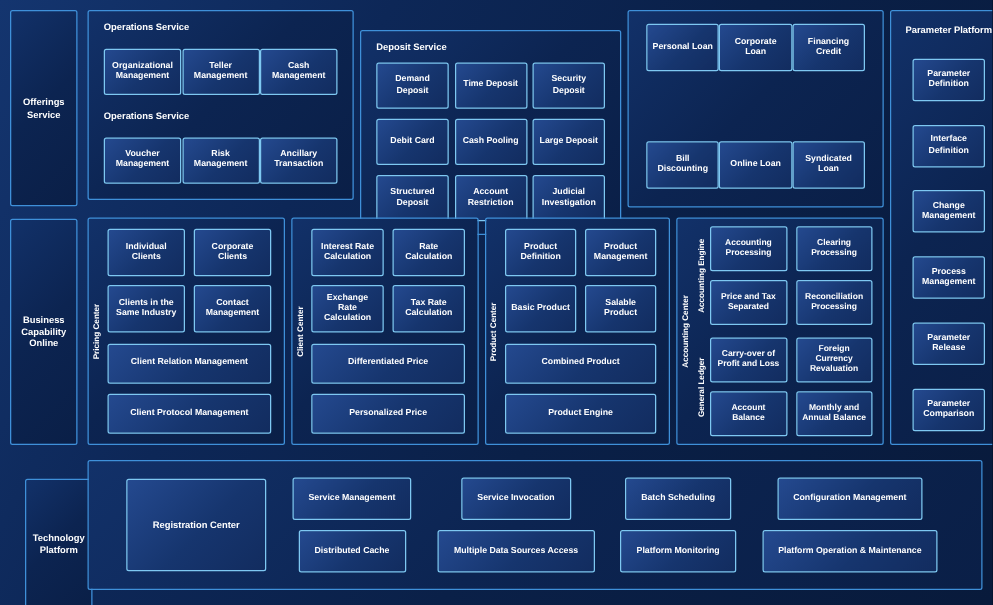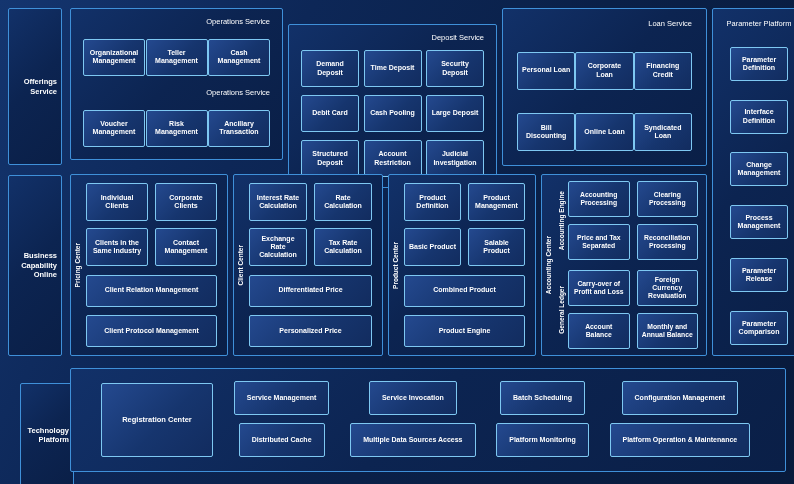--- a/index.html
+++ b/index.html
@@ -6,23 +6,23 @@
   .page{
     position:relative;width:794px;height:484px;overflow:hidden;
     font-family:"Liberation Sans",sans-serif;color:#fff;
     background:linear-gradient(118deg,#14356f 0%,#0d2757 30%,#0a2048 58%,#081a3b 100%);
   }
   .panel{
     position:absolute;border:1px solid #3f90d9;border-radius:2px;
     background:linear-gradient(135deg,#123169 0%,#0c2451 48%,#0a1f47 100%);
     box-sizing:border-box;
   }
-  .rail{display:flex;align-items:center;justify-content:center;text-align:right;
+  .rail{display:flex;align-items:center;justify-content:center;text-align:center;
     font-weight:bold;font-size:7.5px;line-height:1.25;padding:4px;}
-  .ptitle{font-weight:normal;font-size:7.5px;text-align:right;flex:0 0 auto;}
+  .ptitle{font-weight:bold;font-size:7.5px;text-align:left;flex:0 0 auto;}
   .box{
     background:linear-gradient(135deg,#24498f 0%,#16356e 55%,#122c5f 100%);
     border:1px solid #7ec8f2;border-radius:2px;box-sizing:border-box;
     display:flex;align-items:center;justify-content:center;text-align:center;
     font-weight:bold;font-size:7px;line-height:1.18;padding:2px 3px;
   }
   .col{display:flex;flex-direction:column;justify-content:space-between;box-sizing:border-box;height:100%;}
   .hrow{display:flex;justify-content:space-between;flex:0 0 auto;}
   
   .ops{left:70px;top:8px;width:213px;height:152px;}
@@ -48,21 +48,21 @@
   .wide{height:32px;}
   .pricing{left:70px;top:174px;width:158px;height:182px;}
   .client{left:233px;top:174px;width:150px;height:182px;}
   .product{left:388px;top:174px;width:148px;height:182px;}
   .accounting{left:541px;top:174px;width:166px;height:182px;}
   .acc-body{flex:1;display:flex;flex-direction:column;justify-content:space-between;padding:6px 8px 6px 0;}
   .acc-half{display:flex;}
   .acc-half .grid2{flex:1;}
   .acc-half .box{height:36px;font-size:6.8px;}
   
-  .bottom{left:70px;top:368px;width:716px;height:104px;display:flex;align-items:flex-end;padding:14px 14px;box-sizing:border-box;}
+  .bottom{left:70px;top:368px;width:716px;height:104px;display:flex;align-items:center;padding:14px 14px;box-sizing:border-box;}
   .reg-box{width:112px;height:74px;margin-left:16px;font-size:7.5px;flex:0 0 auto;}
   .bcols{flex:1;display:flex;justify-content:space-evenly;align-items:stretch;height:76px;}
   .bcol{display:flex;flex-direction:column;justify-content:space-between;align-items:center;}
   .bcol .box{height:34px;white-space:nowrap;padding:0 12px;font-size:7px;}
   
   .rail-offerings{left:8px;top:8px;width:54px;height:157px;}
   .rail-business{left:8px;top:175px;width:54px;height:181px;}
   .rail-tech{left:20px;top:368px;width:54px;height:104px;margin-top:15px;}
 </style>
 </head>
@@ -113,21 +113,20 @@
       <div class="hrow">
         <div class="box">Structured Deposit</div>
         <div class="box">Account Restriction</div>
         <div class="box">Judicial Investigation</div>
       </div>
     </div>
   </div>
 
   <div class="panel loan">
     <div class="col">
-      <div class="ptitle">Loan Service</div>
       <div class="hrow">
         <div class="box">Personal Loan</div>
         <div class="box">Corporate Loan</div>
         <div class="box">Financing Credit</div>
       </div>
       <div class="hrow">
         <div class="box">Bill Discounting</div>
         <div class="box">Online Loan</div>
         <div class="box">Syndicated Loan</div>
       </div>

